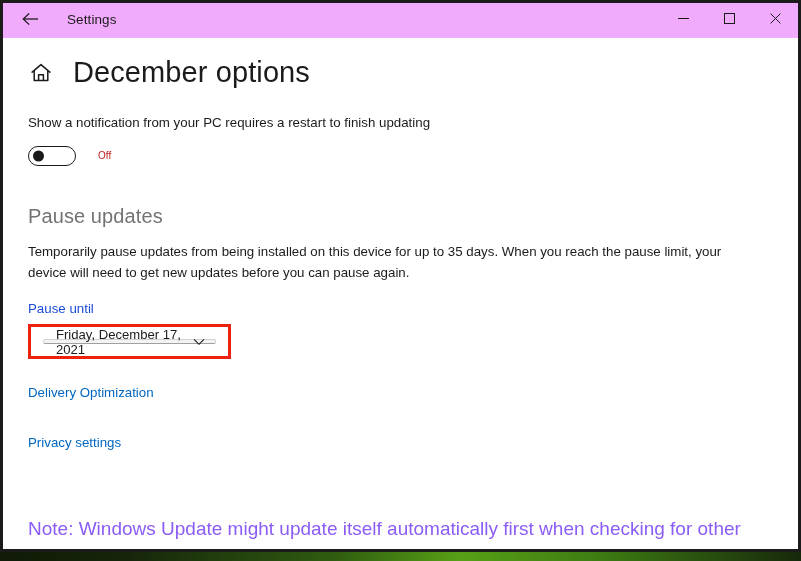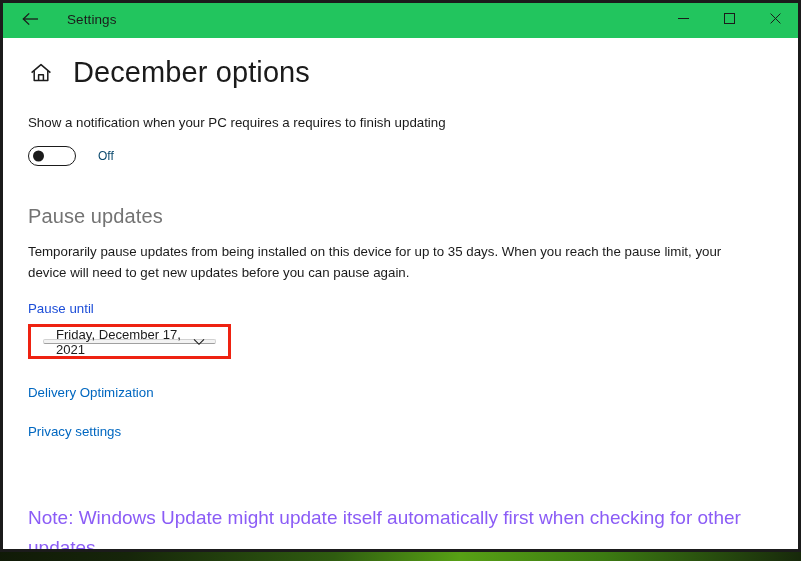--- a/index.html
+++ b/index.html
@@ -35,21 +35,21 @@
     background: #ffffff;
     border: 3px solid #1b1b1b;
     box-sizing: border-box;
     overflow: hidden;
   }
 
   
   .titlebar {
     position: relative;
     height: 35px;
-    background: #22c55e;
+    background: #f0abfc;
     display: flex;
     align-items: center;
   }
   .back-button {
     position: absolute;
     left: 12px;
     top: 3px;
     width: 30px;
     height: 30px;
     display: flex;
@@ -145,22 +145,22 @@
     left: 4px;
     top: 50%;
     transform: translateY(-50%);
     width: 11px;
     height: 11px;
     border-radius: 50%;
     background: #1b1b1b;
   }
   .toggle-state {
     margin-left: 22px;
-    font-size: 12px;
-    color: #0c4a6e;
+    font-size: 10px;
+    color: #b91c1c;
   }
 
   .section-heading {
     font-size: 20px;
     font-weight: 400;
     color: #737373;
     margin-top: 39px;
     letter-spacing: 0.1px;
   }
 
@@ -215,21 +215,21 @@
 
   .link {
     display: inline-block;
     font-size: 13.3px;
     color: #0067c0;
     text-decoration: none;
     cursor: pointer;
     text-align: right;
   }
   .link-row { margin-top: 24px; }
-  .link-row.second { margin-top: 21px; }
+  .link-row.second { margin-top: 32px; }
 
   .note-text {
     font-size: 19px;
     color: #8b5cf6;
     margin-top: 63px;
     line-height: 1.6;
   }
   .footer-text {
     font-size: 13.3px;
     color: #1b1b1b;
@@ -291,21 +291,21 @@
           <polyline points="1.6,9.6 11,1.6 20.4,9.6" fill="none" stroke="#1b1b1b" stroke-width="1.5" stroke-linejoin="round"></polyline>
           <polyline points="4.2,8.1 4.2,17.4 17.8,17.4 17.8,8.1" fill="none" stroke="#1b1b1b" stroke-width="1.5" stroke-linejoin="round"></polyline>
           <polyline points="8.6,17.4 8.6,11.7 13.4,11.7 13.4,17.4" fill="none" stroke="#1b1b1b" stroke-width="1.5" stroke-linejoin="round"></polyline>
         </svg>
       </div>
       <div class="page-title">December options</div>
     </div>
 
     <div class="content">
 
-      <div class="setting-label">Show a notification when your PC requires a requires to finish updating</div>
+      <div class="setting-label">Show a notification from your PC requires a restart to finish updating</div>
 
       <div class="toggle-row">
         <div class="toggle" role="switch" aria-checked="false">
           <div class="knob"></div>
         </div>
         <div class="toggle-state">Off</div>
       </div>
 
       <div class="section-heading">Pause updates</div>
 

